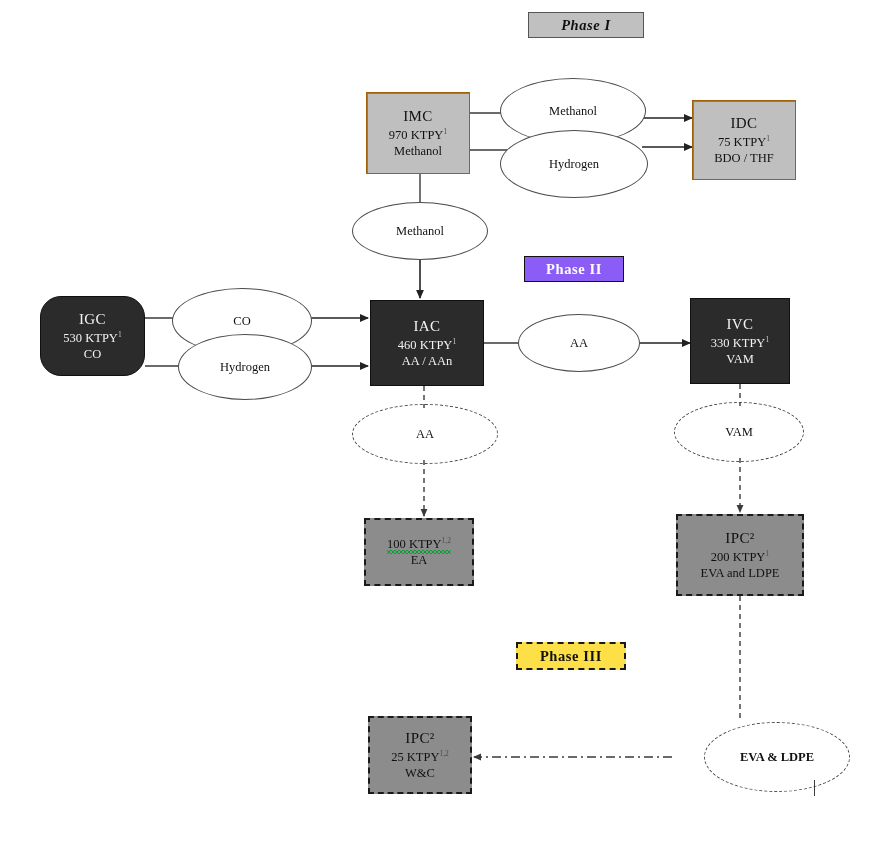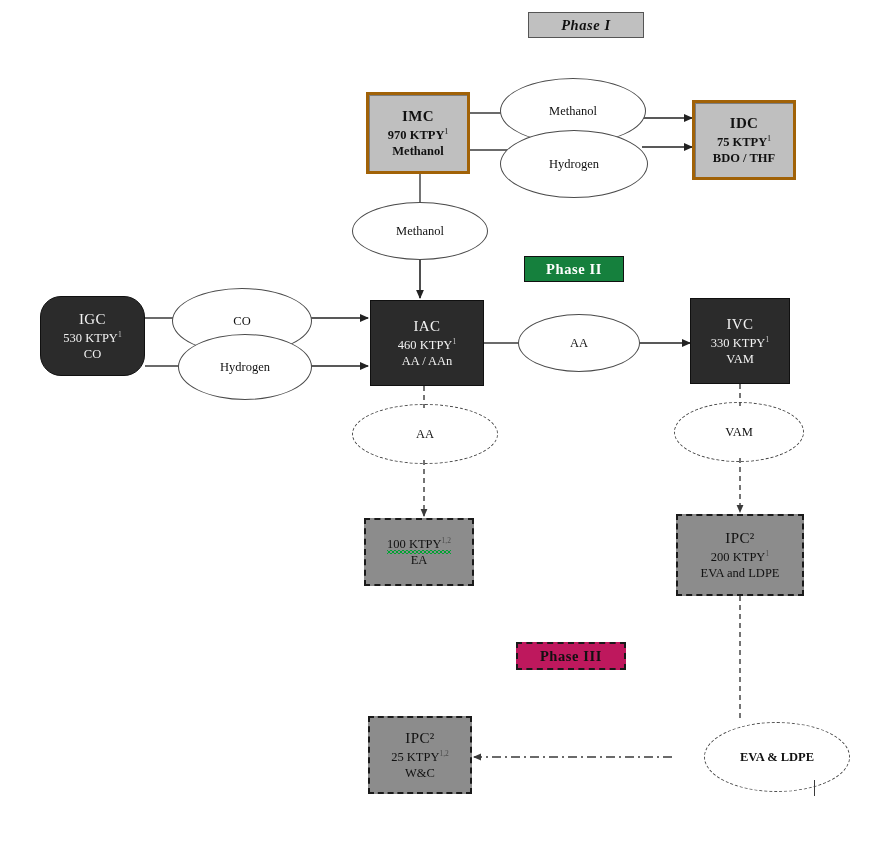--- a/index.html
+++ b/index.html
@@ -13,34 +13,34 @@
 
   
   .pbox{
     position:absolute;box-sizing:border-box;
     display:flex;flex-direction:column;align-items:center;justify-content:center;
     text-align:center;line-height:1.28;
   }
   .pbox .l1{font-size:15px;letter-spacing:.4px;}
   .pbox .l2{font-size:12.5px;}
   .pbox .l3{font-size:12.5px;}
-  .pbox.gray{background:#bfbfbf;border:3px solid #a16207;color:#111;
-             box-shadow:1px 1px 0 #7d7d7d inset;font-weight:bold;}
+  .pbox.gray{background:#bfbfbf;border:1px solid #a16207;color:#111;
+             box-shadow:1px 1px 0 #7d7d7d inset;}
   .pbox.dark{background:#2b2b2b;border:1px solid #101010;color:#f2f2f2;}
   .pbox.dash{background:#8c8c8c;border:2px dashed #1a1a1a;color:#111;}
 
   
   .phase{
     position:absolute;box-sizing:border-box;
     display:flex;align-items:center;justify-content:center;
     font-weight:bold;font-size:14.5px;letter-spacing:.6px;
   }
   .phase.gray{background:#c0c0c0;border:1px solid #555;color:#111;}
-  .phase.dark{background:#15803d;border:1px solid #111;color:#ffffff;}
-  .phase.dashgray{background:#be185d;border:2px dashed #1a1a1a;color:#111;}
+  .phase.dark{background:#8b5cf6;border:1px solid #111;color:#ffffff;}
+  .phase.dashgray{background:#fde047;border:2px dashed #1a1a1a;color:#111;}
 
   
   .enode{
     position:absolute;box-sizing:border-box;border-radius:50%;
     display:flex;align-items:center;justify-content:center;
     font-size:12.5px;background:transparent;text-align:center;
   }
   .enode.solid{border:1px solid #4b4b4b;background:#ffffff;}
   .enode.dashed{border:1.6px dashed #4b4b4b;background:transparent;}
 

